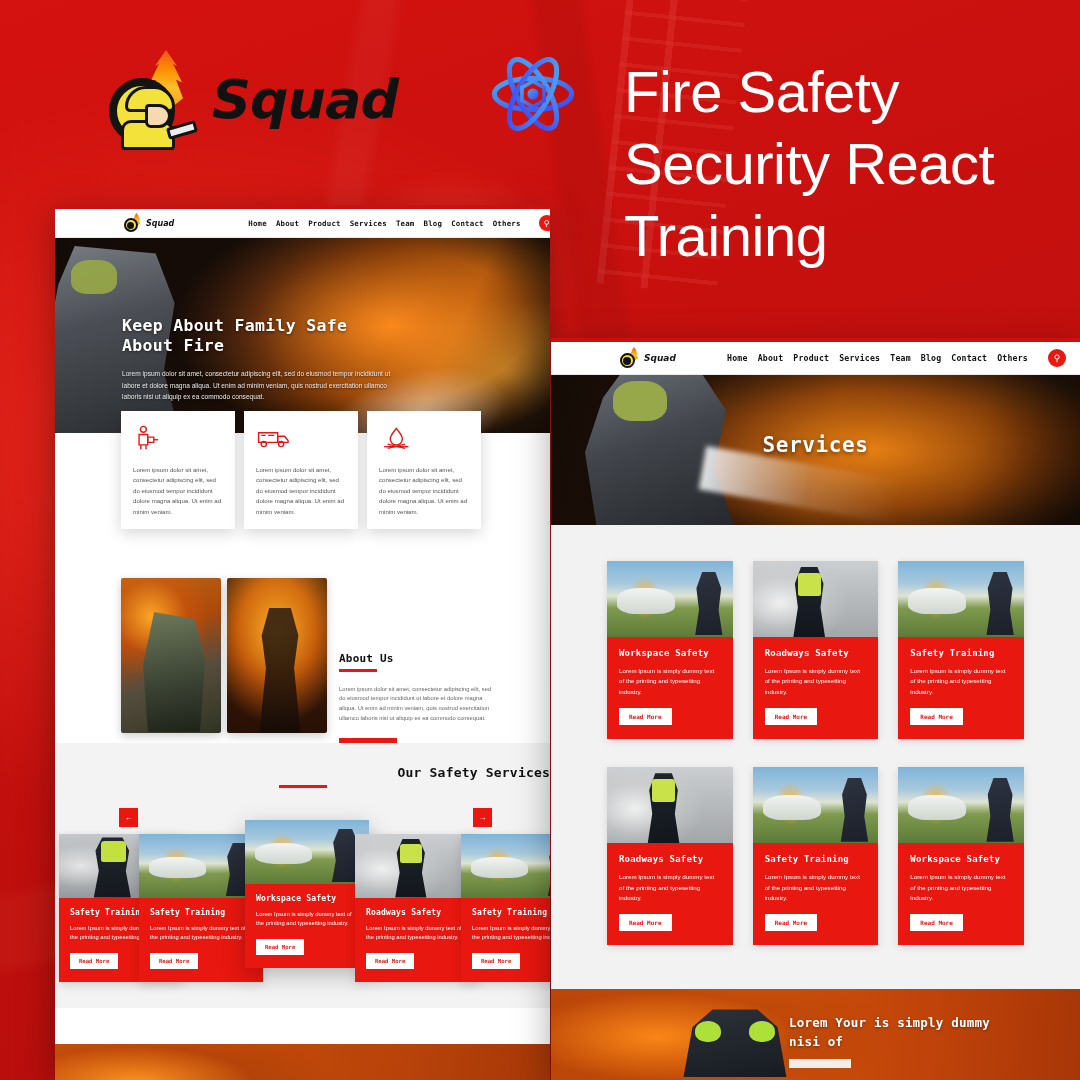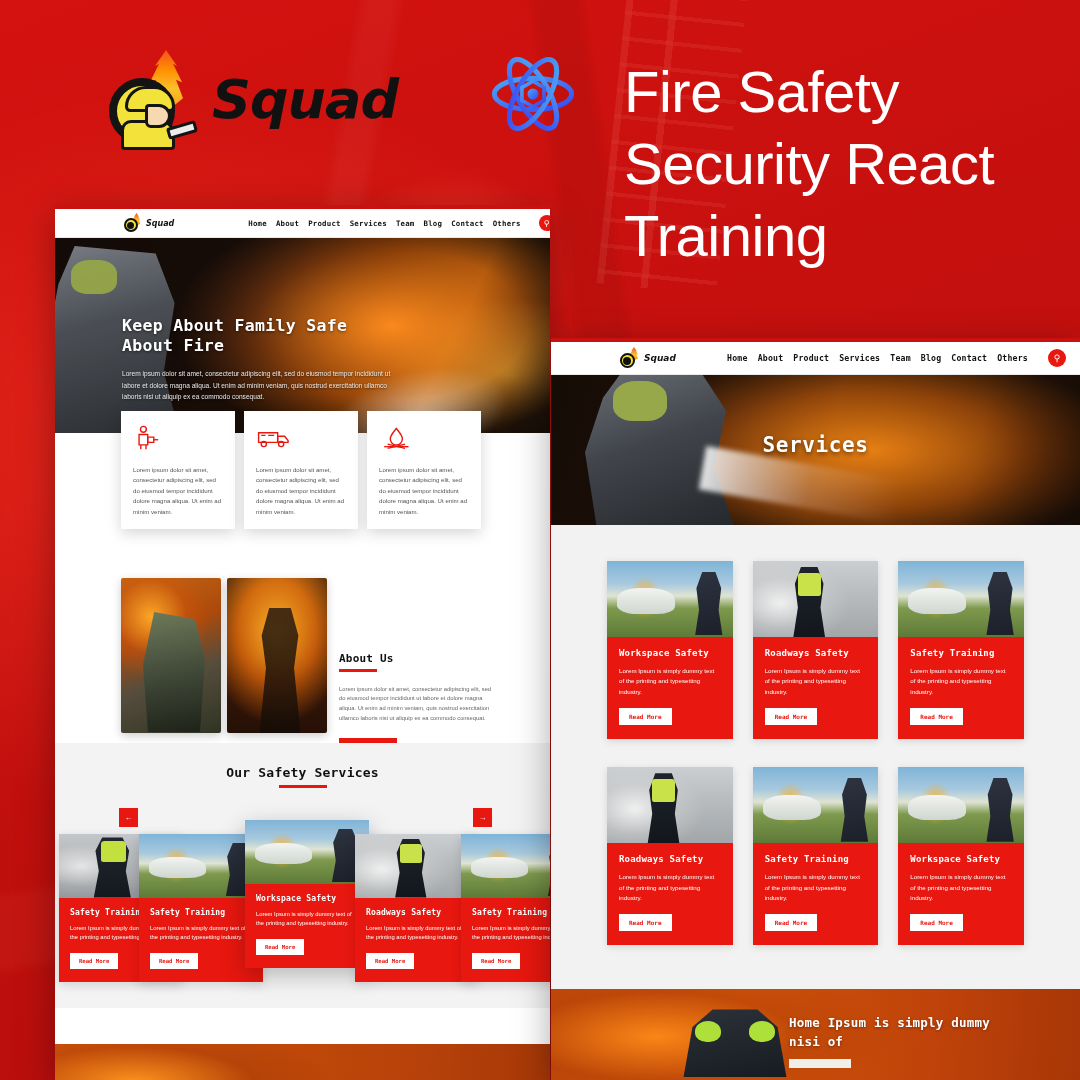--- a/index.html
+++ b/index.html
@@ -214,21 +214,21 @@
   }
   .about-copy{ position:absolute; left:284px; top:40px; width:160px;margin-top:44px; }
   .sec-title{
     font-family:"DejaVu Sans Mono", monospace; font-weight:700;
     font-size:11px; color:#111; letter-spacing:.2px;
   }
   .sec-rule{ width:38px; height:2.6px; background:#e8170f; margin-top:4px; }
   .about-copy p{ margin-top:13px; font-size:5.8px; line-height:9.8px; color:#666; }
 
   .serv-a{ position:relative; height:265px; background:#f3f3f3; padding-top:22px; }
-  .serv-a .head{ text-align:center; }
+  .serv-a .head{ text-align:right; }
   .serv-a .head .sec-title{ font-size:13px; }
   .serv-a .head .sec-rule{ margin:5px auto 0; width:48px; }
   .carousel{ position:relative; margin-top:20px; height:190px; }
   .c-card{
     position:absolute; top:26px; width:124px; background:#fff;
     box-shadow:0 3px 10px rgba(0,0,0,.14); overflow:hidden;
   }
   .c-card.featured{ top:12px; box-shadow:0 7px 22px rgba(0,0,0,.25); }
   .c-img{ height:64px; }
   .c-body{ background:#e8170f; padding:10px 11px 13px; }
@@ -658,18 +658,18 @@
         <h4>Workspace Safety</h4>
         <p>Lorem Ipsum is simply dummy text of the printing and typesetting industry.</p>
         <div class="btn-white">Read More</div>
       </div>
     </div>
   </div>
 
   <div class="foot-b">
     <div class="helm"></div>
     <div class="cta">
-      <div>Home Ipsum is simply dummy</div>
+      <div>Lorem Your is simply dummy</div>
       <div>nisi of</div>
       <div class="cta-btn"></div>
     </div>
   </div>
 </div>
 
 </body></html>

